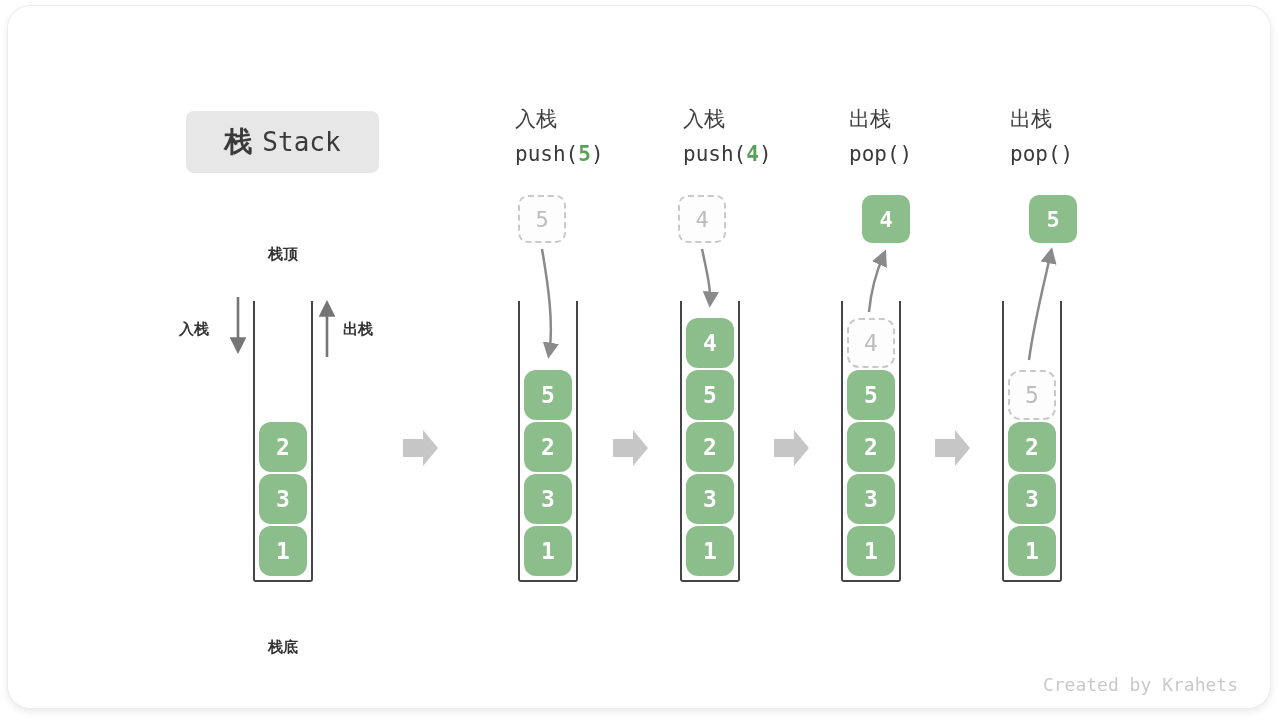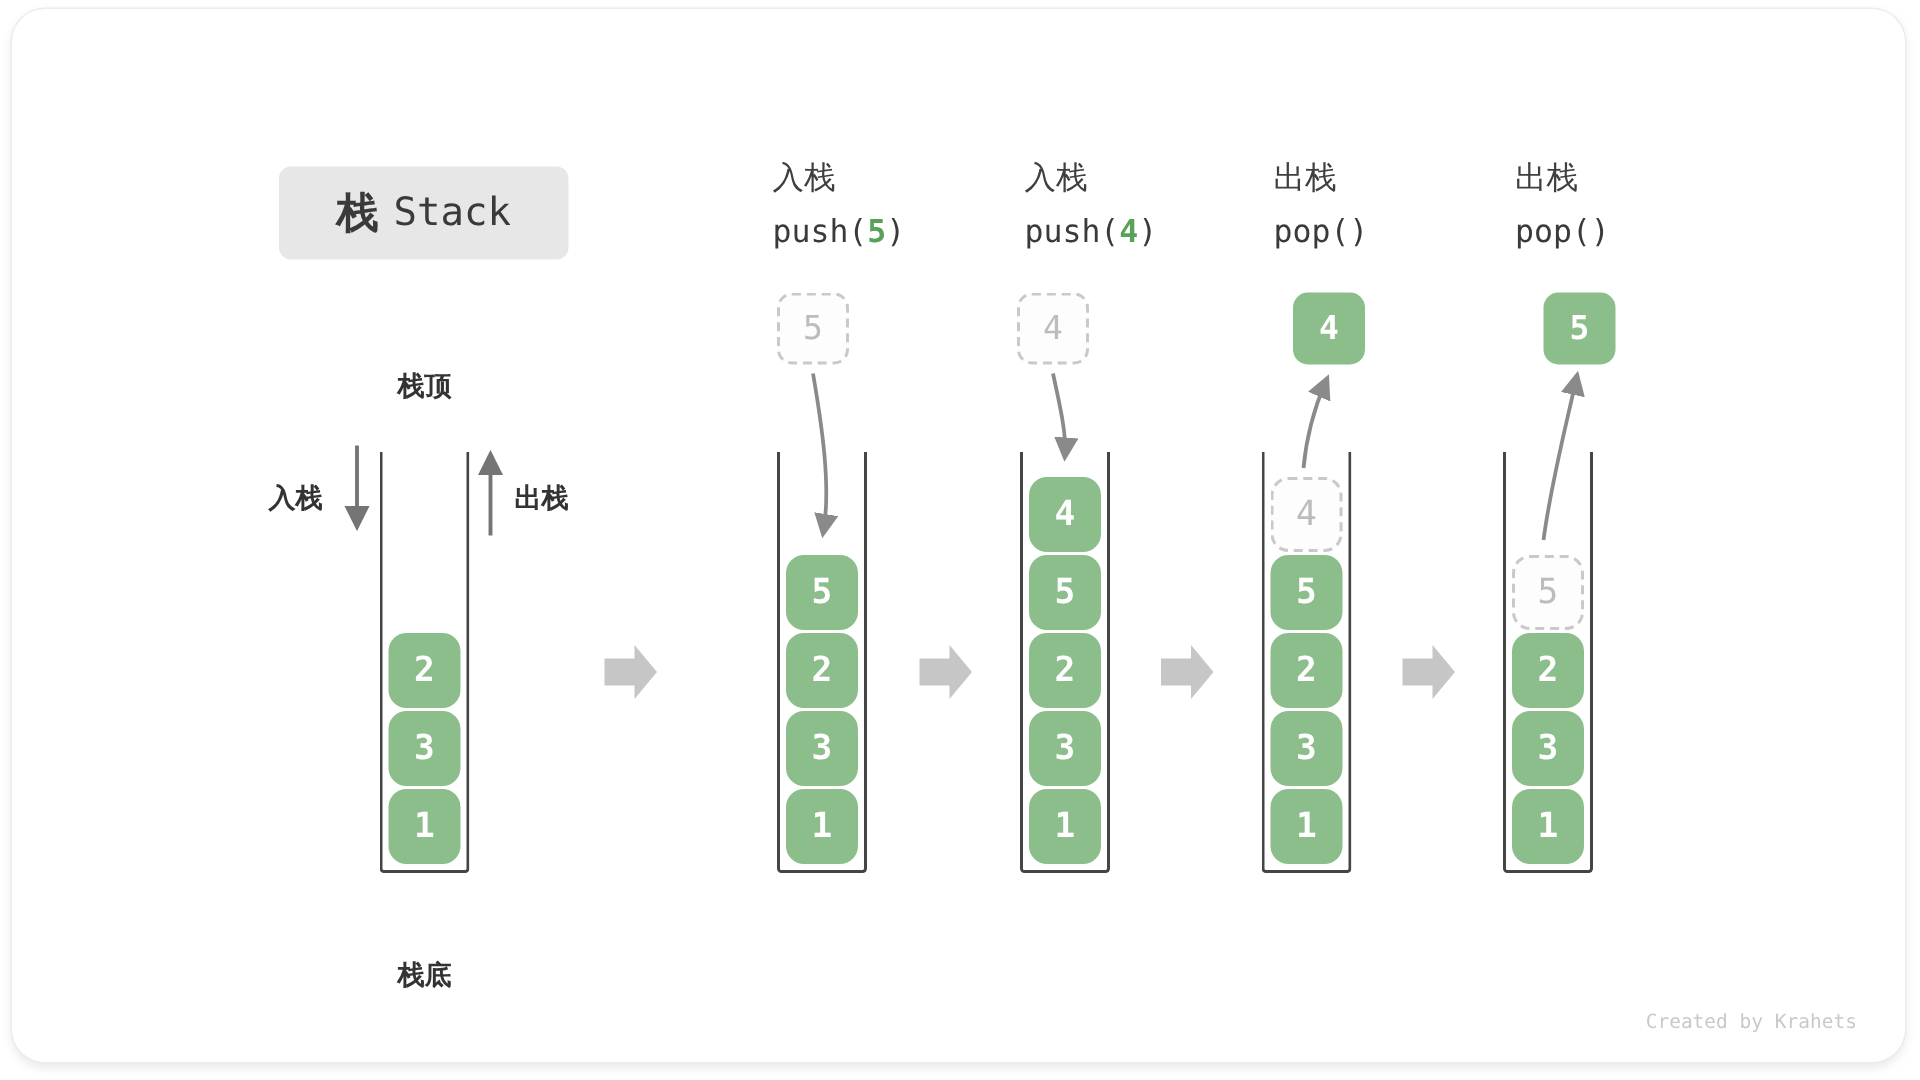--- a/index.html
+++ b/index.html
@@ -17,21 +17,21 @@
   .title-en{font-family:"DejaVu Sans Mono",monospace;font-size:26px;}
 
   
   .op{position:absolute;top:106px;}
   .op-name{font-size:21px;color:#3f3f3f;line-height:26px;}
   .op-code{margin-top:9px;font-family:"DejaVu Sans Mono",monospace;font-size:21px;
            color:#3a3a3a;line-height:26px;}
   .op-code .arg{color:#58a158;font-weight:bold;}
 
   
-  .side-label{position:absolute;font-size:18px;font-weight:bold;color:#333333;}
+  .side-label{position:absolute;font-size:15px;font-weight:bold;color:#333333;}
   .lbl-center{width:80px;text-align:center;}
 
   
   .stack-frame{position:absolute;top:301px;width:60px;height:281px;background:#ffffff;
                border-left:2px solid #454545;border-right:2px solid #454545;
                border-bottom:2px solid #454545;border-radius:0 0 3px 3px;box-sizing:border-box;}
   .cell{position:absolute;left:4px;width:48px;height:50px;border-radius:12px;
         background:#8cbe8c;color:#ffffff;display:flex;align-items:center;justify-content:center;
         font-family:"DejaVu Sans Mono",monospace;font-size:23px;font-weight:bold;}
   .cell.ghost{background:#fdfdfd;border:2px dashed #c9c9c9;width:44px;height:46px;
@@ -40,21 +40,21 @@
   
   .float-box{position:absolute;top:195px;width:48px;height:48px;border-radius:10px;
              display:flex;align-items:center;justify-content:center;
              font-family:"DejaVu Sans Mono",monospace;font-size:22px;box-sizing:border-box;}
   .float-box.ghost{background:#fdfdfd;border:2px dashed #c9c9c9;color:#bcbcbc;}
   .float-box.solid{background:#8cbe8c;color:#ffffff;font-weight:bold;}
 
   .overlay{position:absolute;left:0;top:0;pointer-events:none;}
 
   .watermark{position:absolute;right:42px;top:674px;
-             font-family:"DejaVu Sans Mono",monospace;font-size:13px;color:#c9c9c9;}
+             font-family:"DejaVu Sans Mono",monospace;font-size:18px;color:#c9c9c9;}
 </style>
 </head>
 <body>
 
 <div class="canvas">
   <div class="card"></div>
 
   <div class="title-box">
     <span class="title-zh">栈</span>
     <span class="title-en">Stack</span>

